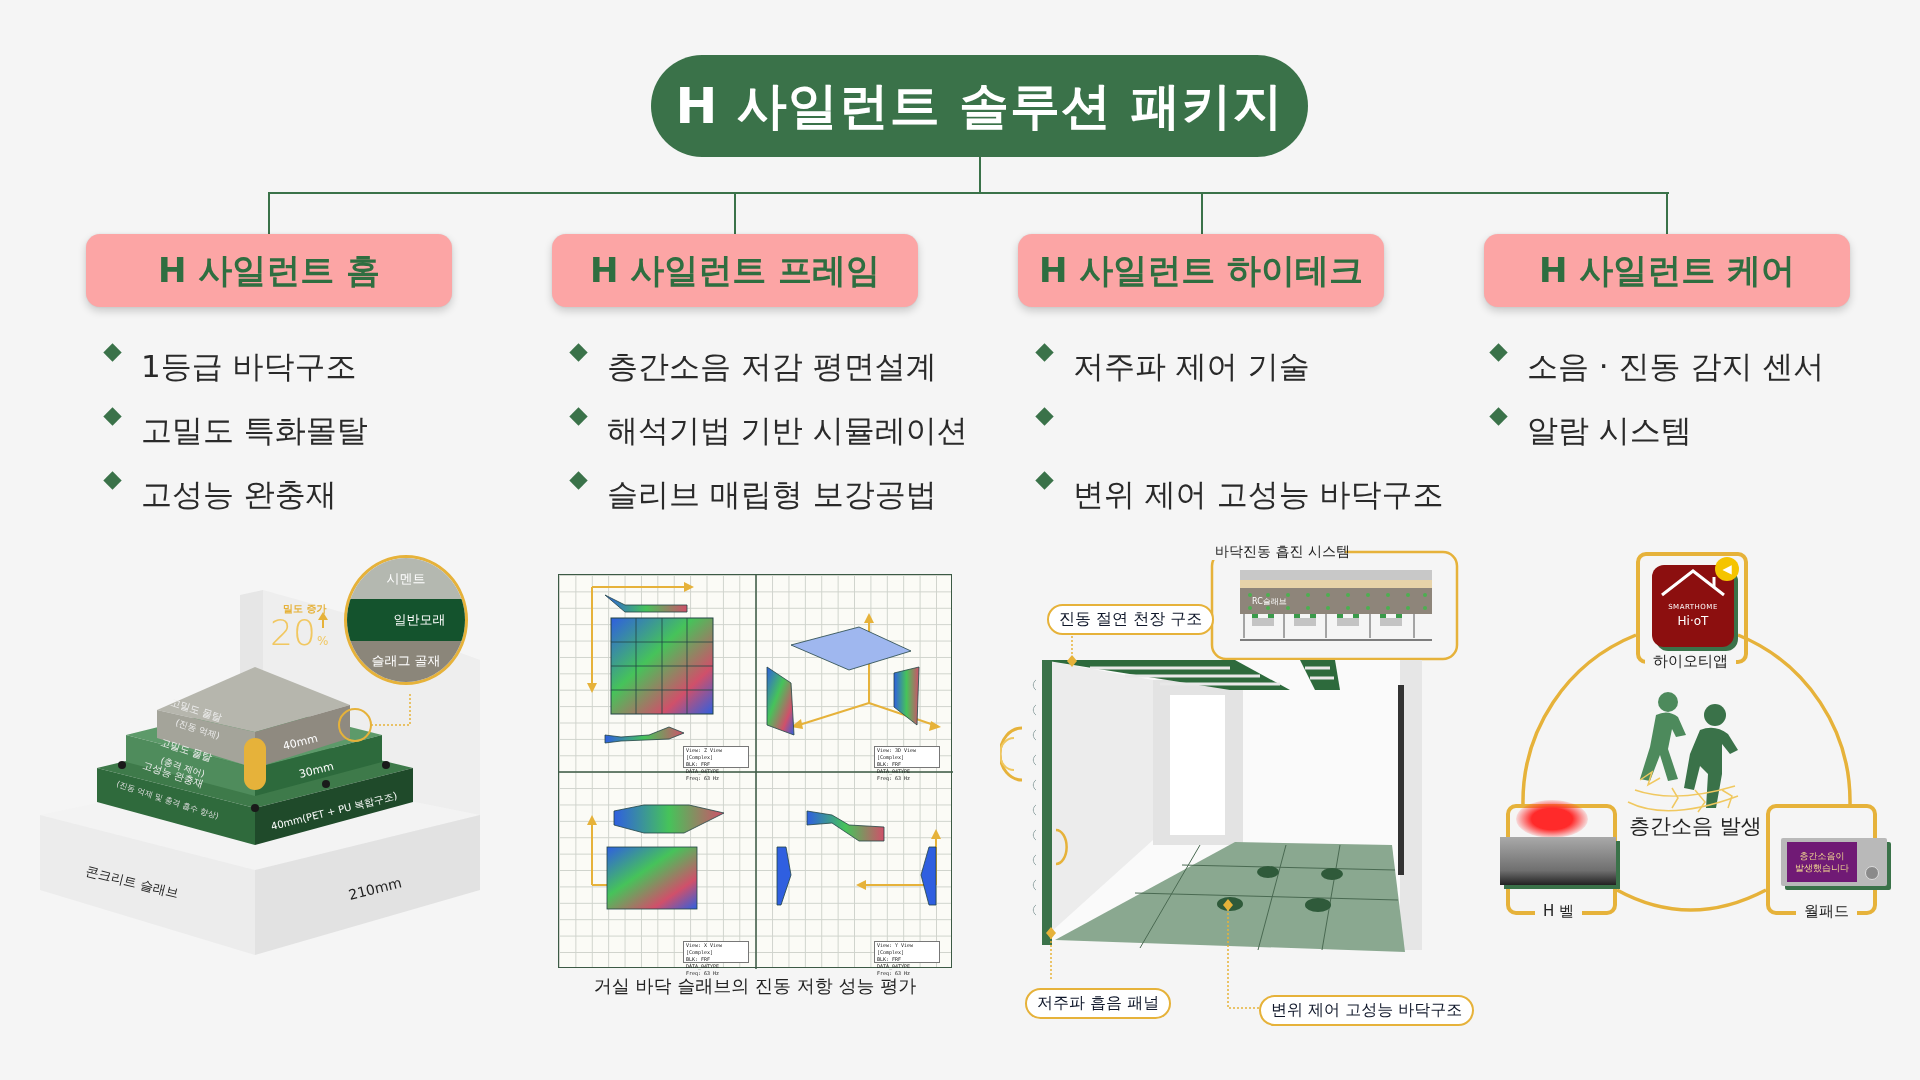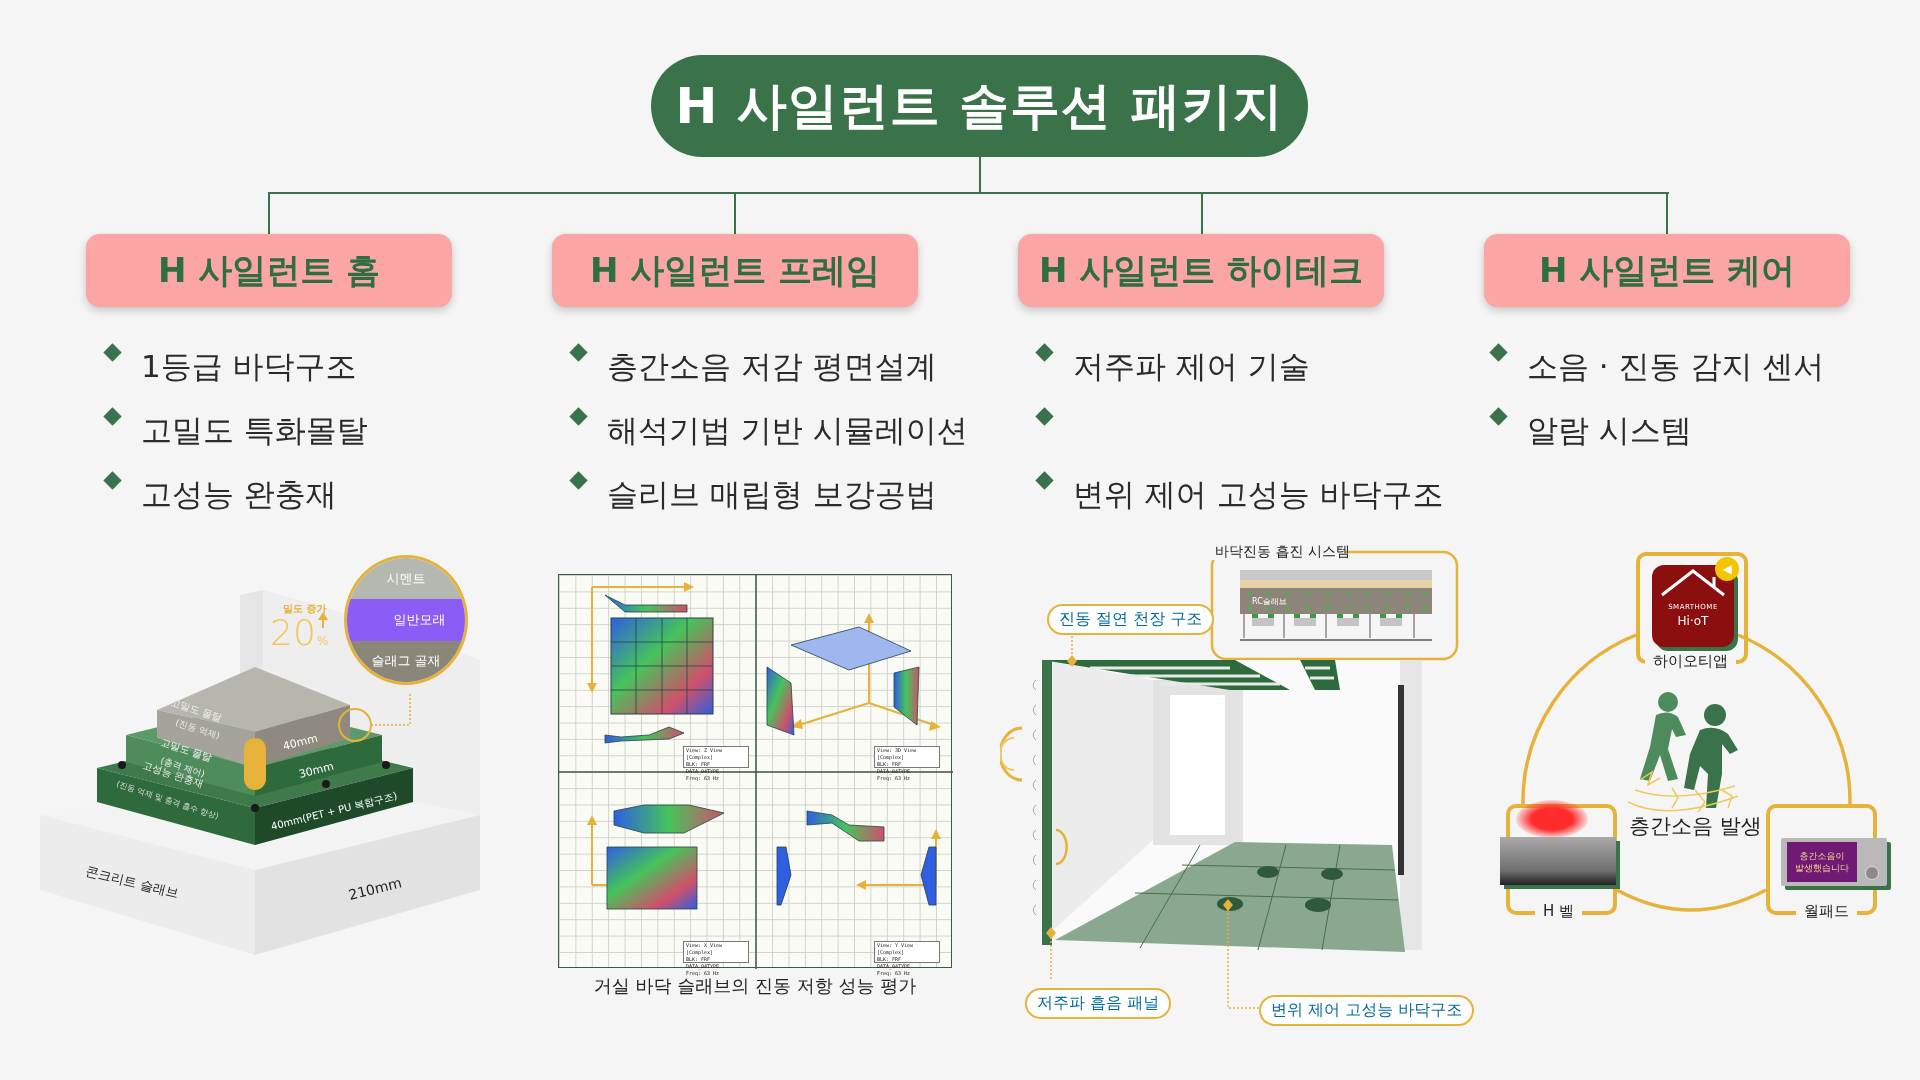--- a/index.html
+++ b/index.html
@@ -47,21 +47,21 @@
       linear-gradient(#cfd3cc 1px, transparent 1px),
       linear-gradient(90deg, #cfd3cc 1px, transparent 1px);
     background-size: 16.4px 16.4px;
   }
   .fea-caption { position: absolute; left: 558px; top: 974px; width: 394px; text-align: center; font-size: 18px; color: #222; }
   .infobox { position: absolute; width: 66px; height: 22px; border: 1px solid #777; background: #fff; font-size: 5px; line-height: 7px; padding: 0 2px; color: #222; font-family: "DejaVu Sans Mono", monospace; }
 
   
   .pill-label {
     position: absolute; background: #fff; border: 2.5px solid #e6b23a; border-radius: 16px;
-    font-size: 16px; color: #0369a1; padding: 3px 10px; white-space: nowrap;
+    font-size: 16px; color: #0f172a; padding: 3px 10px; white-space: nowrap;
   }
 
   
   .care-box { position: absolute; border: 4px solid #e6b23a; border-radius: 10px; }
   .care-label { position: absolute; background: #f5f5f5; padding: 0 8px; font-size: 15px; color: #222; white-space: nowrap; }
 </style>
 </head>
 <body>
 
 <div class="title-pill">H 사일런트 솔루션 패키지</div>
@@ -174,21 +174,21 @@
     <text x="130" y="223" font-size="9" fill="#eeeeee" font-family="DejaVu Sans, sans-serif" transform="rotate(18 130 223)">(충격 제어)</text>
     <text x="270" y="238" font-size="11" fill="#fff" font-family="DejaVu Sans, sans-serif" transform="rotate(-14 270 238)">30mm</text>
     <text x="112" y="228" font-size="10" fill="#eeeeee" font-family="DejaVu Sans, sans-serif" transform="rotate(18 112 228)">고성능 완충재</text>
     <text x="86" y="246" font-size="8" fill="#dddddd" font-family="DejaVu Sans, sans-serif" transform="rotate(18 86 246)">(진동 억제 및 충격 흡수 향상)</text>
     <text x="242" y="290" font-size="10" fill="#fff" font-family="DejaVu Sans, sans-serif" transform="rotate(-14 242 290)">40mm(PET + PU 복합구조)</text>
     <text x="55" y="335" font-size="13" fill="#222" font-family="DejaVu Sans, sans-serif" transform="rotate(14 55 335)">콘크리트 슬래브</text>
     <text x="320" y="360" font-size="14" fill="#222" font-family="DejaVu Sans, sans-serif" transform="rotate(-14 320 360)">210mm</text>
   </svg>
   <div class="circ-mag">
     <div class="circ-band" style="background:#b4b8b0;">시멘트</div>
-    <div class="circ-band" style="background:#8b5cf6;padding-left:27px;">일반모래</div>
+    <div class="circ-band" style="background:#14532d;padding-left:27px;">일반모래</div>
     <div class="circ-band" style="background:#8b867a;">슬래그 골재</div>
   </div>
 </div>
 
 <div class="fea">
   <svg width="394" height="394" viewBox="0 0 394 394" style="position:absolute;left:0;top:0;">
     <defs>
       <linearGradient id="gBG" x1="0" y1="0" x2="1" y2="1">
         <stop offset="0" stop-color="#2f5fe0"></stop>
           <stop offset="0.4" stop-color="#46c35a"></stop>

